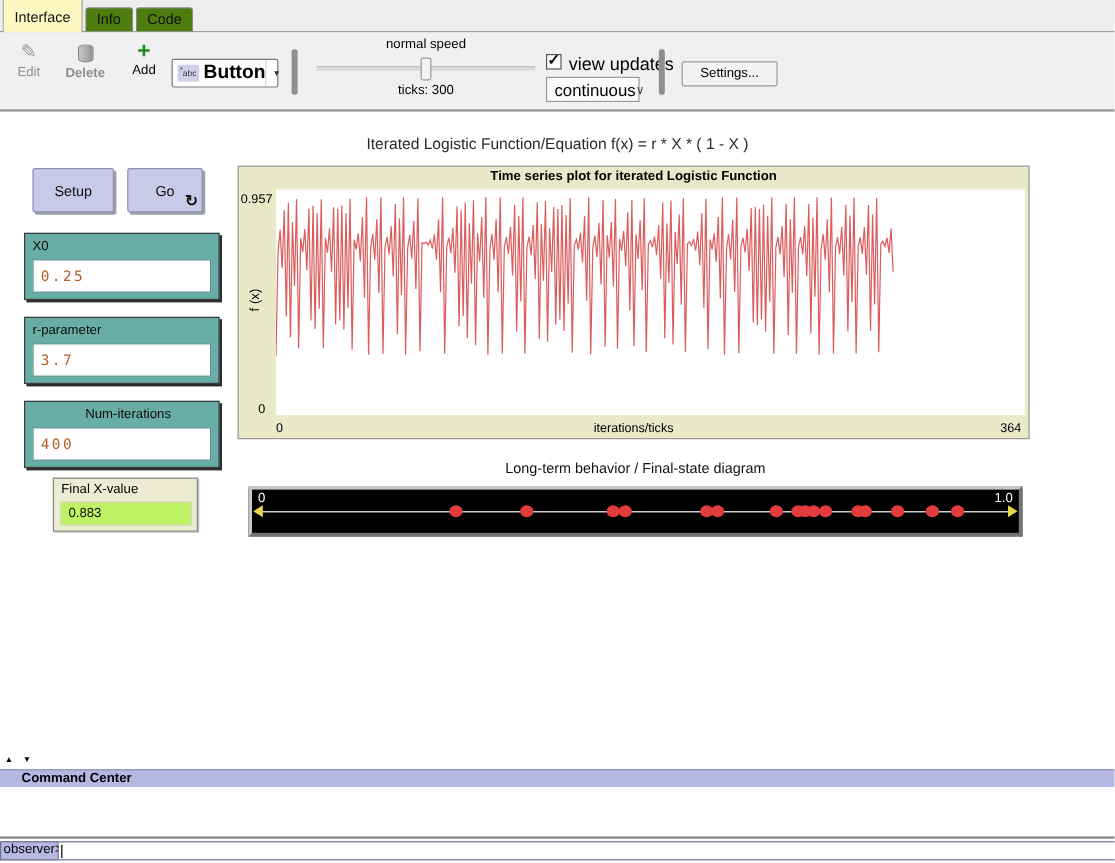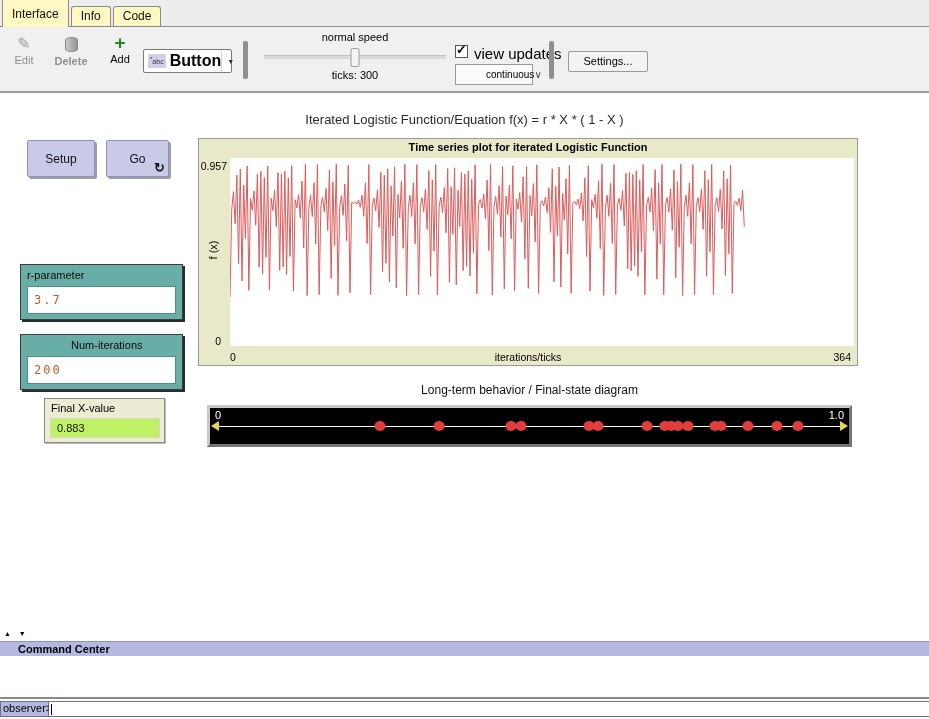--- a/index.html
+++ b/index.html
@@ -3,21 +3,21 @@
 <meta charset="utf-8">
 <style>
   * { box-sizing: border-box; margin: 0; padding: 0; }
   html,body { background:#fff; }
   body { font-family:"Liberation Sans", sans-serif; }
   .app { position:relative; width:929px; height:719px; background:#fff; overflow:hidden; }
 
   
   .tabbar { position:absolute; top:0; left:0; right:0; height:27px; background:#ededed;
             border-bottom:1px solid #8a8a8a; display:flex; align-items:flex-end; padding-left:2px; }
-  .tab { font-size:12px; color:#111; background:#fef9c3; border:1px solid #8a8a8a; border-bottom:none;
+  .tab { font-size:12px; color:#111; background:#4d7c0f; border:1px solid #8a8a8a; border-bottom:none;
          border-radius:3px 3px 0 0; padding:2px 9px 3px; margin-right:2px; height:20px; }
   .tab.selected { background:#fef9c3; height:37px; margin-bottom:-1px; padding-top:16px; }
 
   
   .toolbar { position:absolute; top:27px; left:0; right:0; height:66px; background:#f0f0f0;
              border-bottom:2px solid #9c9c9c; }
   .toolbtn { position:absolute; display:flex; flex-direction:column; align-items:center; gap:3px; width:42px; }
   .toolbtn .lbl { font-size:11px; }
   .toolbtn.disabled .lbl { color:#8f8f8f; }
   .pencil { font-size:16px; color:#9a9a9a; line-height:14px; }
@@ -35,21 +35,21 @@
   .speedlbl { font-size:11px; text-align:center; }
   .track { position:relative; margin:12px 4px 0; height:4px; background:#d9d9d9; border-top:1px solid #c2c2c2; }
   .handle { position:absolute; top:-8px; left:50%; transform:translateX(-50%); width:9px; height:19px;
             background:#f4f4f4; border:1px solid #9a9a9a; border-radius:2px; }
   .tickslbl { font-size:11px; text-align:center; margin-top:10px; }
   .chk { position:absolute; left:455px; top:18px; width:13px; height:13px; background:#fff; border:1px solid #555; }
   .chk .mark { position:absolute; left:0px; top:-4px; font-size:13px; font-weight:bold; color:#111; }
   .chklbl { position:absolute; left:474px; top:18px; font-size:15px; }
   .updsel { position:absolute; left:455px; top:37px; width:78px; height:21px; background:#fbfbfb;
             border:1px solid #9a9a9a; display:flex; align-items:center; }
-  .updsel .val { font-size:10px; padding-left:6px; flex:1;margin-left:24px; }
+  .updsel .val { font-size:14px; padding-left:6px; flex:1; }
   .updsel .arr { font-size:10px; color:#444; padding-right:5px; }
   .settings { position:absolute; left:568px; top:24px; width:80px; height:21px; background:#f3f3f3;
               border:1px solid #9a9a9a; border-radius:2px; font-size:11px; text-align:center; line-height:19px; }
 
   
   .model-title { position:absolute; top:112px; left:0; right:0; text-align:center; font-size:13px; color:#2a2a2a; }
   .nl-button { position:absolute; background:#c9c9e8; border:1px solid #9090b4; border-radius:2px;
                box-shadow:2px 2px 0 rgba(40,40,60,.45); font-size:12px; color:#111;
                display:flex; align-items:center; justify-content:center; }
   .nl-button.setup { left:27px; top:140px; width:68px; height:37px; }
@@ -167,27 +167,31 @@
   <div class="model-title">Iterated Logistic Function/Equation f(x) = r * X * ( 1 - X )</div>
 
   <div class="nl-button setup">
     <span>Setup</span>
   </div>
   <div class="nl-button go">
     <span>Go</span>
     <span class="forever">↻</span>
   </div>
 
+  <div class="inputw" style="top:194px;">
+    <div class="ilbl">X0</div>
+    <div class="ifield">0.25</div>
+  </div>
   <div class="inputw" style="top:264px;">
     <div class="ilbl">r-parameter</div>
     <div class="ifield">3.7</div>
   </div>
   <div class="inputw" style="top:334px;padding-left:44px;">
     <div class="ilbl">Num-iterations</div>
-    <div class="ifield">200</div>
+    <div class="ifield">400</div>
   </div>
 
   <div class="monitor">
     <div class="mlbl">Final X-value</div>
     <div class="mfield">0.883</div>
   </div>
 
   <div class="plot">
     <div class="ptitle">Time series plot for iterated  Logistic Function</div>
     <div class="ymax">0.957</div>

